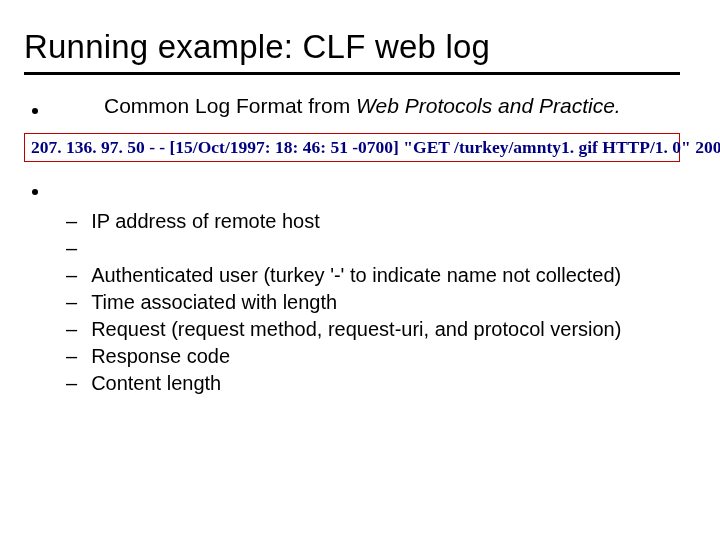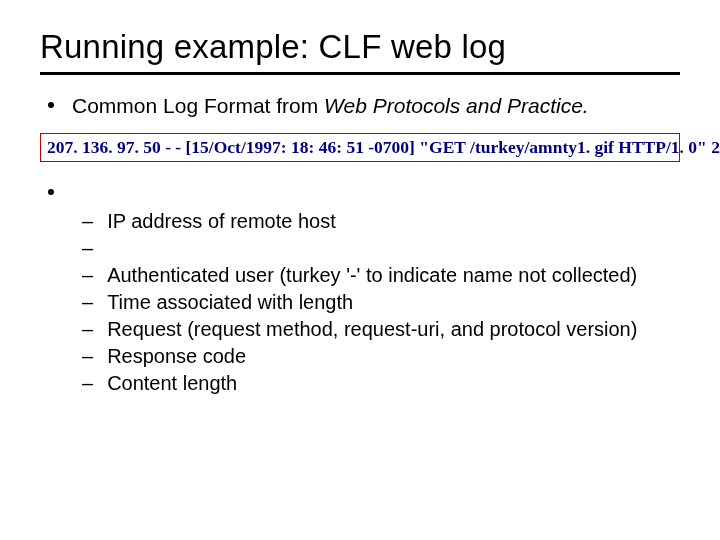--- a/index.html
+++ b/index.html
@@ -5,37 +5,38 @@
   body {
     margin: 0;
     padding: 0;
     width: 720px;
     height: 540px;
     font-family: Arial, Helvetica, sans-serif;
     background: #fff;
     color: #000;
   }
   .slide {
-    padding: 28px 40px 0 40px;
+    padding: 28px 40px 0 24px;
   }
   .title {
     font-size: 33px;
     font-weight: 400;
     margin: 0 0 6px 0;
     letter-spacing: 0.2px;
   }
   .rule {
     border: none;
     border-top: 3px solid #000;
     margin: 0 0 18px 0;
   }
   .bullet-row {
     display: flex;
-    align-items: flex-start;
+    align-items: center;
     margin-bottom: 14px;
+    gap: 48px;
   }
   .bullet-dot {
     width: 6px;
     height: 6px;
     background: #000;
     border-radius: 50%;
     flex-shrink: 0;
     margin-top: 9px;
     margin-left: 8px;
     margin-right: 18px;

